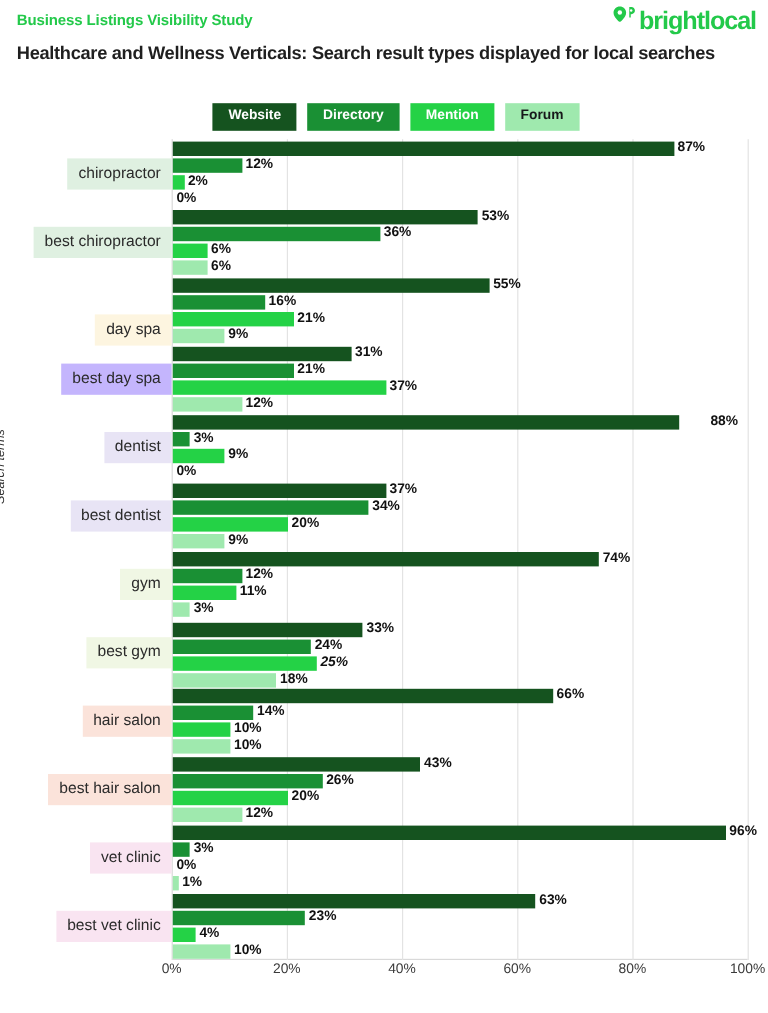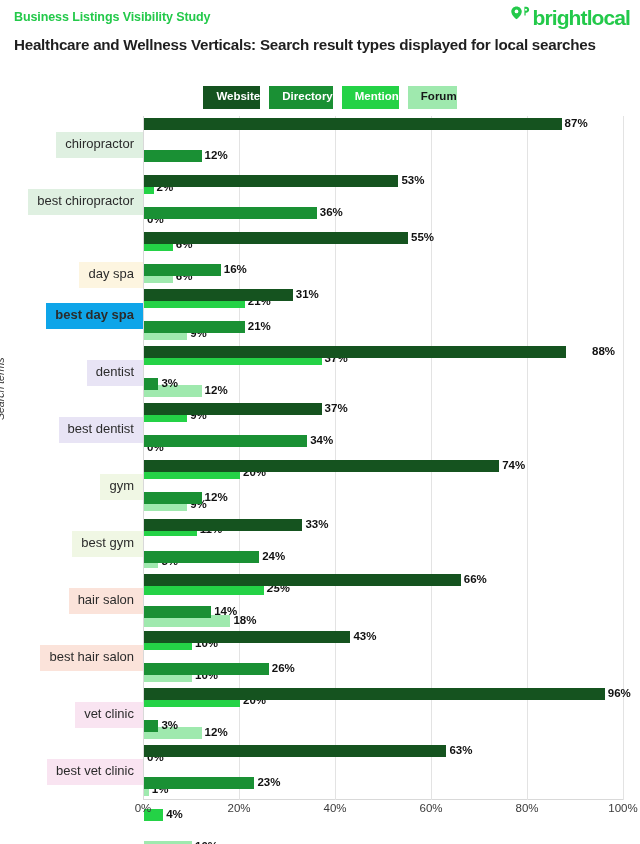--- a/index.html
+++ b/index.html
@@ -46,21 +46,21 @@
 
   
   .legend {
     position: absolute; left: 0; top: 86px;
     width: 640px;
     display: flex; justify-content: center; align-items: center; gap: 9px;
     padding-left: 20px;
   }
   .legend-chip {
     font-size: 11.5px; font-weight: 700;
-    padding: 5px 0 6px 13px;
+    padding: 5px 13px 6px 13px;
     line-height: 1; white-space: nowrap;
   }
 
   
   .plot {
     position: absolute;
     left: 143px; top: 116px;
     width: 480px; height: 684px;
     border-left: 1px solid #d9d9d9;
   }
@@ -72,21 +72,21 @@
     position: absolute; left: 0; right: 0; bottom: 0;
     height: 1px; background: #d9d9d9;
   }
 
   .group {
     position: absolute; left: 0; width: 480px;
   }
   .bar-row {
     position: relative;
     height: 12px;
-    margin-bottom: 20px;
+    margin-bottom: 2px;
   }
   .bar {
     position: absolute; left: 0; top: 0; height: 12px;
   }
   .bar-val {
     position: absolute; top: -1px;
     font-size: 11.5px; font-weight: 700; color: #111;
     white-space: nowrap; line-height: 13px;
   }
 
@@ -379,21 +379,21 @@
       <div class="cat-wrap" style="top: 132px; height: 26px;">
         <div class="cat-label" style="background: rgb(223, 240, 225);">chiropractor</div>
       </div>
       <div class="cat-wrap" style="top: 189px; height: 26px;">
         <div class="cat-label" style="background: rgb(223, 240, 225);">best chiropractor</div>
       </div>
       <div class="cat-wrap" style="top: 246px; height: 26px; margin-top: 16px;">
         <div class="cat-label" style="background: rgb(253, 245, 224);">day spa</div>
       </div>
       <div class="cat-wrap" style="top: 303px; height: 26px;">
-        <div class="cat-label" style="background: #0ea5e9; font-weight: bold;">best day spa</div>
+        <div class="cat-label" style="background: #c4b5fd;">best day spa</div>
       </div>
       <div class="cat-wrap" style="top: 360px; height: 26px;">
         <div class="cat-label" style="background: rgb(232, 228, 245);">dentist</div>
       </div>
       <div class="cat-wrap" style="top: 417px; height: 26px;">
         <div class="cat-label" style="background: rgb(232, 228, 245);">best dentist</div>
       </div>
       <div class="cat-wrap" style="top: 474px; height: 26px;">
         <div class="cat-label" style="background: rgb(240, 247, 228);">gym</div>
       </div>

